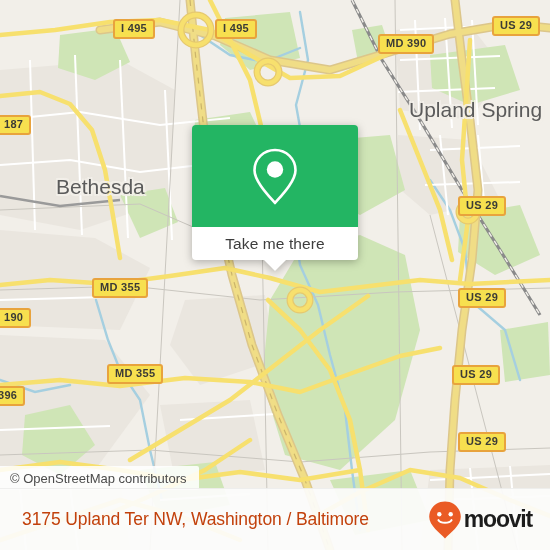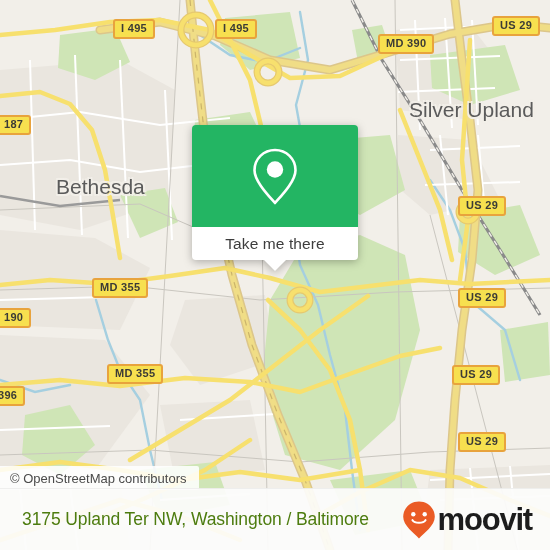--- a/index.html
+++ b/index.html
@@ -102,30 +102,30 @@
   #footer {
     position:absolute;
     left:0; bottom:0;
     width:550px; height:62px;
     background:rgba(252,252,251,.93);
     display:flex; align-items:center; justify-content:space-between;
     padding:0 18px 0 22px;
     border-top:1px solid rgba(0,0,0,.05);
   }
   #footer-address {
-    color:#4d7c0f;
+    color:#c2410c;
     font-size:17.5px;
     font-family:"Liberation Sans", sans-serif;
     white-space:nowrap;
     letter-spacing:-.1px;
   }
   #brand { display:flex; align-items:center; gap:2px; }
   #brand-text {
     color:#1c1c1c;
-    font-size:31px;
+    font-size:23px;
     font-family:"Liberation Sans", sans-serif;
     font-weight:bold;
     letter-spacing:-1.2px;
     line-height:1;
   }
 </style>
 </head>
 <body>
 
 <div id="app">
@@ -281,21 +281,21 @@
           <circle cx="196" cy="30" r="15" stroke-width="4.5"></circle>
           <circle cx="268" cy="72" r="11" stroke-width="4.5"></circle>
           <circle cx="300" cy="300" r="10" stroke-width="4.5"></circle>
           <circle cx="468" cy="212" r="9" stroke-width="4.5"></circle>
         </g>
       </g>
     </svg>
   </div>
 
   <div class="place-label" style="left:40px; top:175px;margin-left:16px;">Bethesda</div>
-  <div class="place-label" style="left:409px; top:98px;">Silver Upland</div>
+  <div class="place-label" style="left:409px; top:98px;">Upland Spring</div>
 
   <div class="shield" style="left:113px; top:19px;">I 495</div>
   <div class="shield" style="left:215px; top:19px;">I 495</div>
   <div class="shield" style="left:378px; top:28px;margin-top:6px;">MD 390</div>
   <div class="shield" style="left:492px; top:16px;">US 29</div>
   <div class="shield" style="left:-4px; top:115px;">187</div>
   <div class="shield" style="left:458px; top:196px;">US 29</div>
   <div class="shield" style="left:92px; top:278px;">MD 355</div>
   <div class="shield" style="left:458px; top:288px;">US 29</div>
   <div class="shield" style="left:-4px; top:308px;">190</div>

